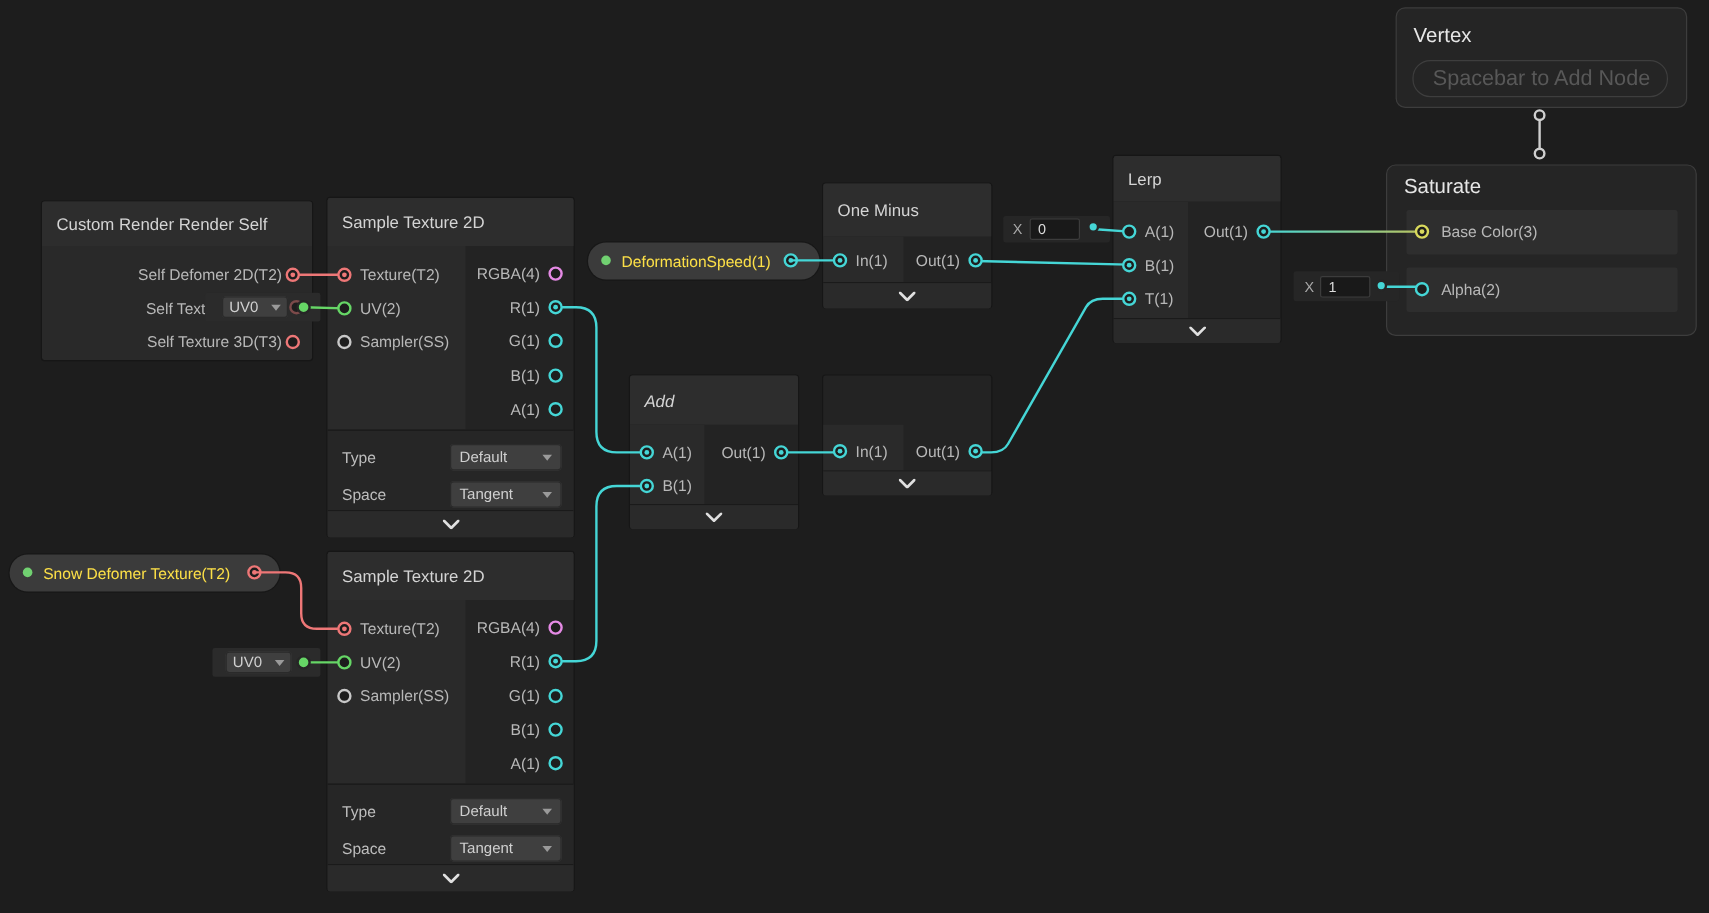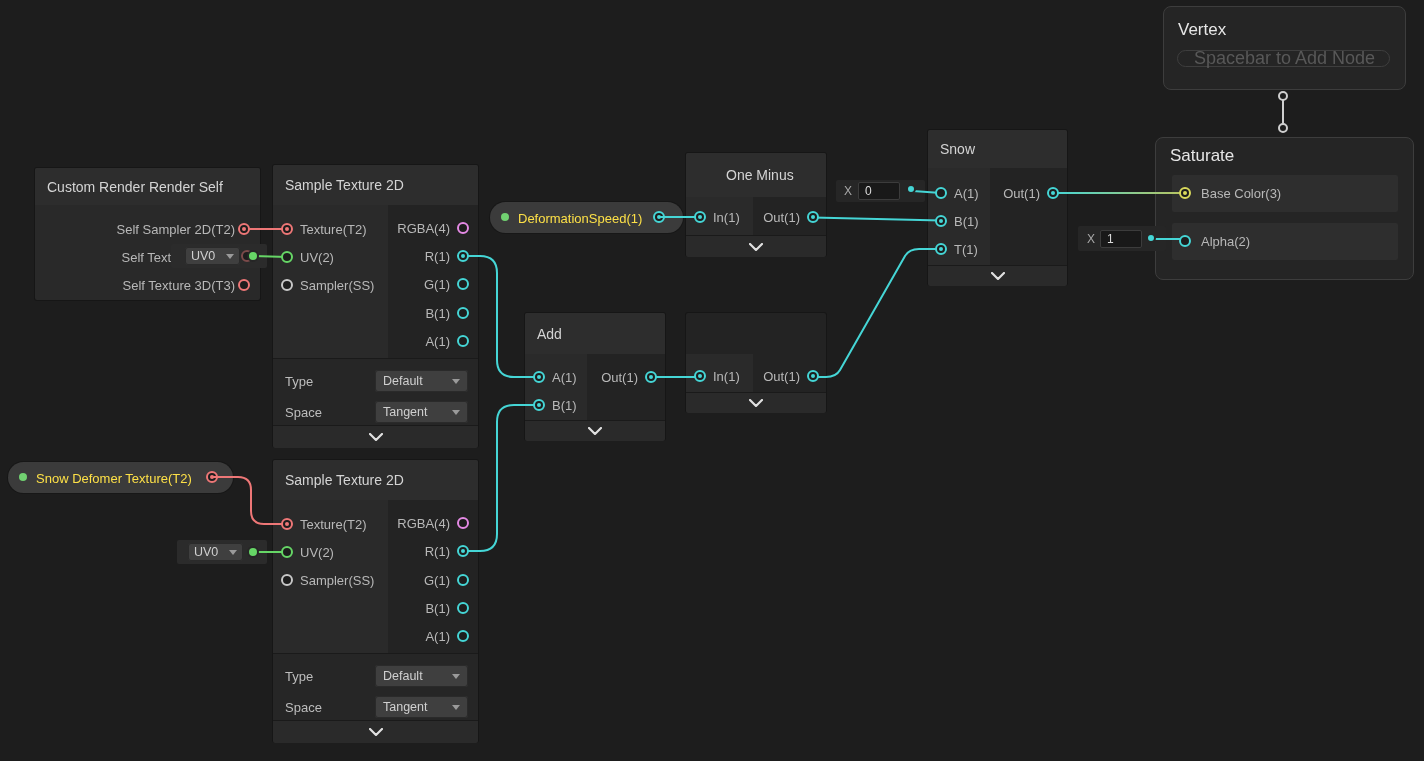--- a/index.html
+++ b/index.html
@@ -43,21 +43,21 @@
 </style>
 </head>
 <body>
 
 <div id="canvas">
 
   <div class="node" style="left:35px;top:168px;width:225px;height:132px;background:#292929;">
     <div class="node-header" style="height:37px;">
       <span class="node-title">Custom Render Render Self</span>
     </div>
-    <span class="plabel" style="right:25px;top:61px;">Self Sampler 2D(T2)</span>
+    <span class="plabel" style="right:25px;top:61px;">Self Defomer 2D(T2)</span>
     <span class="port connected pc-red" style="left:203px;top:55px;"></span>
     <span class="plabel" style="right:70px;top:89px;">Self Texture</span>
     <span class="plabel" style="right:25px;top:117px;margin-left:32px;">Self Texture 3D(T3)</span>
     <span class="port pc-red" style="left:203px;top:111px;"></span>
   </div>
 
   <div class="node" style="left:273px;top:165px;width:205px;height:282px;">
     <div class="node-header" style="height:40px;">
       <span class="node-title">Sample Texture 2D</span>
     </div>
@@ -131,37 +131,37 @@
       </div>
     </div>
     <div class="chevbar" style="top:260px;height:22px;">
       <svg width="14" height="8" viewBox="0 0 14 8">
           <path d="M1 1 L7 7 L13 1" stroke="#e0e0e0" stroke-width="2.2" fill="none" stroke-linecap="round" stroke-linejoin="round"></path>
         </svg>
     </div>
   </div>
 
   <div class="node" style="left:686px;top:153px;width:140px;height:103px;">
-    <div class="node-header" style="height:44px;padding-left:28px;">
+    <div class="node-header" style="height:44px;">
       <span class="node-title">One Minus</span>
     </div>
     <div class="incol" style="left:0;top:44px;width:67px;height:38px;"></div>
     <span class="port connected pc-cyan" style="left:8px;top:58px;"></span>
     <span class="plabel" style="left:27px;top:64px;">In(1)</span>
     <span class="plabel" style="right:26px;top:64px;">Out(1)</span>
     <span class="port connected pc-cyan" style="left:121px;top:58px;"></span>
     <div class="chevbar" style="top:82px;height:21px;">
       <svg width="14" height="8" viewBox="0 0 14 8">
           <path d="M1 1 L7 7 L13 1" stroke="#e0e0e0" stroke-width="2.2" fill="none" stroke-linecap="round" stroke-linejoin="round"></path>
         </svg>
     </div>
   </div>
 
   <div class="node" style="left:525px;top:313px;width:140px;height:127px;">
-    <div class="node-header" style="height:41px;">
+    <div class="node-header" style="height:41px;font-style:italic;">
       <span class="node-title">Add</span>
     </div>
     <div class="incol" style="left:0;top:41px;width:62px;height:66px;"></div>
     <span class="port connected pc-cyan" style="left:8px;top:58px;"></span>
     <span class="plabel" style="left:27px;top:64px;">A(1)</span>
     <span class="port connected pc-cyan" style="left:8px;top:86px;"></span>
     <span class="plabel" style="left:27px;top:92px;">B(1)</span>
     <span class="plabel" style="right:27px;top:64px;">Out(1)</span>
     <span class="port connected pc-cyan" style="left:120px;top:58px;"></span>
     <div class="chevbar" style="top:107px;height:20px;">
@@ -179,21 +179,21 @@
     <span class="port connected pc-cyan" style="left:121px;top:57px;"></span>
     <div class="chevbar" style="top:79px;height:20px;">
       <svg width="14" height="8" viewBox="0 0 14 8">
           <path d="M1 1 L7 7 L13 1" stroke="#e0e0e0" stroke-width="2.2" fill="none" stroke-linecap="round" stroke-linejoin="round"></path>
         </svg>
     </div>
   </div>
 
   <div class="node" style="left:928px;top:130px;width:139px;height:155px;">
     <div class="node-header" style="height:38px;">
-      <span class="node-title">Snow</span>
+      <span class="node-title">Lerp</span>
     </div>
     <div class="incol" style="left:0;top:38px;width:62px;height:97px;"></div>
     <span class="port pc-cyan" style="left:7px;top:57px;"></span>
     <span class="plabel" style="left:26px;top:63px;">A(1)</span>
     <span class="port connected pc-cyan" style="left:7px;top:85px;"></span>
     <span class="plabel" style="left:26px;top:91px;">B(1)</span>
     <span class="port connected pc-cyan" style="left:7px;top:113px;"></span>
     <span class="plabel" style="left:26px;top:119px;">T(1)</span>
     <span class="plabel" style="right:27px;top:63px;">Out(1)</span>
     <span class="port connected pc-cyan" style="left:119px;top:57px;"></span>
@@ -239,21 +239,21 @@
   <span class="minidot" style="left:906px;top:184px;width:6px;height:6px;background:#45d6d6;border:2px solid #262626;"></span>
 
   <div class="widgetbox" style="left:1078px;top:226px;width:88px;height:25px;background:#262626;">
     <span class="xlabel" style="left:9px;top:13px;">X</span>
     <div class="floatfield" style="left:22px;top:4px;width:42px;height:18px;">1</div>
   </div>
   <span class="minidot" style="left:1146px;top:233px;width:6px;height:6px;background:#45d6d6;border:2px solid #262626;"></span>
 
   <div class="ctx" style="left:1163px;top:6px;width:243px;height:84px;">
     <span class="ctx-title" style="left:14px;top:13px;">Vertex</span>
-    <div style="position:absolute;left:13px;top:43px;width:213px;height:17px;border:1px solid #3e3e3e;border-radius:15px;display:flex;align-items:center;box-sizing:border-box;">
+    <div style="position:absolute;left:13px;top:43px;width:213px;height:31px;border:1px solid #3e3e3e;border-radius:15px;display:flex;align-items:center;box-sizing:border-box;">
       <span style="font-size:18px;color:#585858;padding-left:16px;white-space:nowrap;">Spacebar to Add Node</span>
     </div>
   </div>
 
   <div class="ctx" style="left:1155px;top:137px;width:259px;height:143px;">
     <span class="ctx-title" style="left:14px;top:8px;">Saturate</span>
     <div class="ctx-row" style="left:16px;top:37px;width:226px;height:37px;"></div>
     <span class="port connected pc-yellow" style="left:23px;top:49px;"></span>
     <span class="plabel" style="left:45px;top:55px;">Base Color(3)</span>
     <div class="ctx-row" style="left:16px;top:85px;width:226px;height:37px;"></div>

